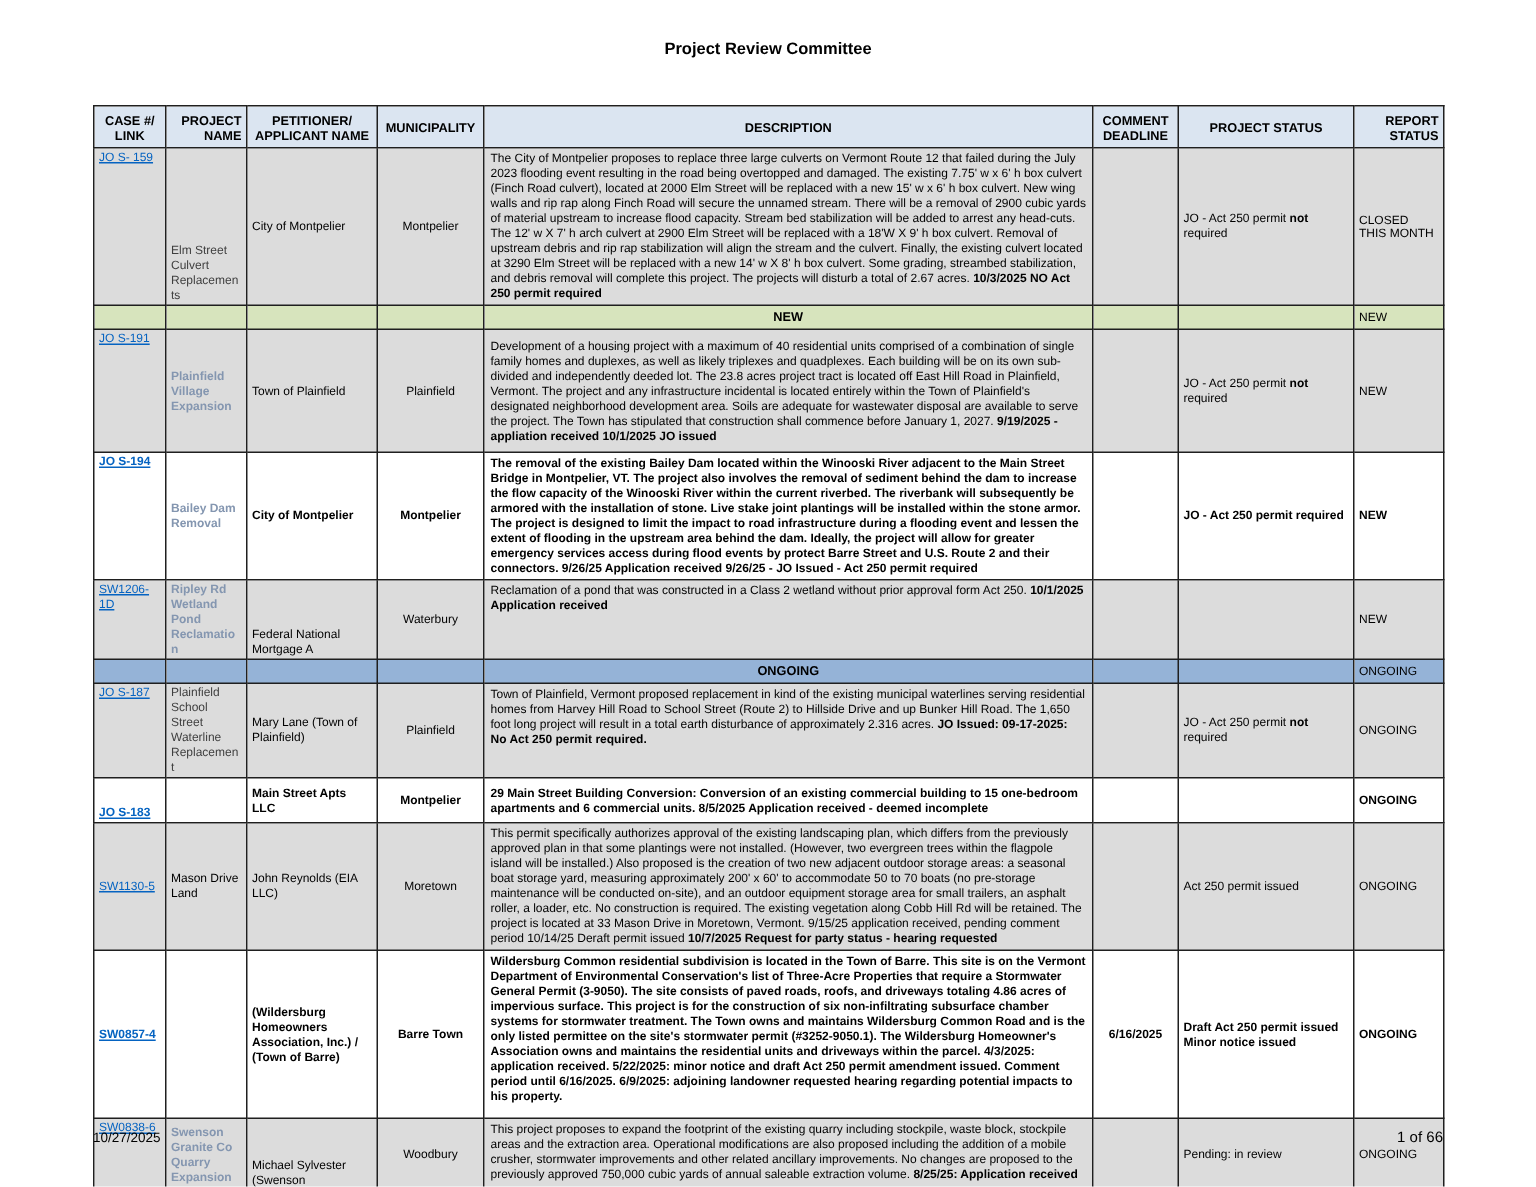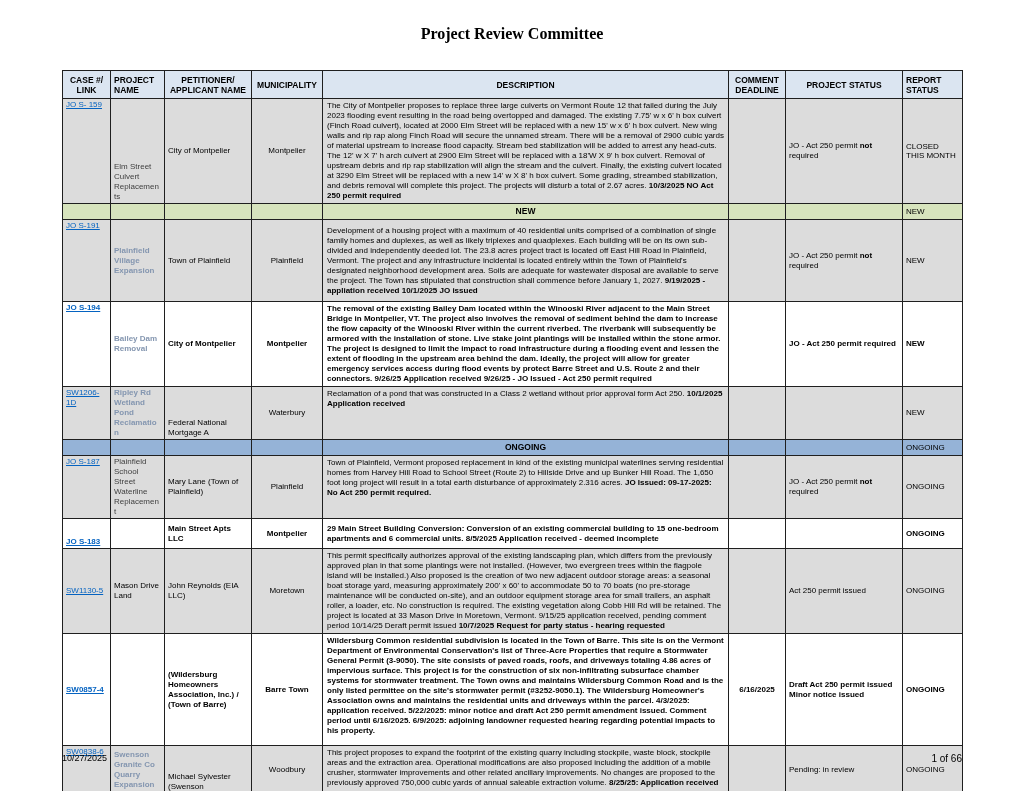--- a/index.html
+++ b/index.html
@@ -1,38 +1,38 @@
 <!DOCTYPE html>
 <html><head>
 <meta charset="utf-8">
 <style>
   html,body { margin:0; padding:0; background:#fff; }
   .page {
     position:relative; width:1024px; height:791px; background:#ffffff;
     font-family:"Liberation Sans", sans-serif; color:#000;
   }
   .title-block { position:absolute; top:26px; left:0; width:100%; text-align:center; }
-  .title-line { font-weight:bold; font-size:16px; line-height:15px;font-family:Liberation Serif, serif; }
+  .title-line { font-weight:bold; font-size:11px; line-height:15px; }
 
   table.cases {
     position:absolute; left:62px; top:70px; width:900px;
     border-collapse:collapse; table-layout:fixed;
     border:1.5px solid #1a1a1a;
     padding-left:12px;
   }
   td, th {
     border:1px solid #1f1f1f; padding:1px 3px;
     font-size:8px; line-height:10px; vertical-align:middle;
     overflow:hidden; word-wrap:break-word;
   }
   thead th {
     background:#dbe5f1; font-weight:bold; font-size:8.5px; line-height:10px;
     text-align:center; white-space:pre-line; height:25px;
   }
-  thead th.th-left { text-align:left; }
+  thead th.th-left { text-align:right; }
 
   .row-gray  td { background:#dcdcdc; }
   .row-white td { background:#ffffff; }
   .banner-new td { background:#d7e4bd; height:11px; }
   .banner-ongoing td { background:#95b3d7; height:11px; }
   tr.banner td.c-desc { text-align:center; font-weight:bold; font-size:8.5px; }
 
   .h-r0 { height:86px; } .h-r2 { height:82px; } .h-r3 { height:70px; }
   .h-r4 { height:31px;margin-left:19px; } .h-r6 { height:32px; } .h-r7 { height:30px; }
   .h-r8 { height:82px; } .h-r9 { height:112px; } .h-r10 { height:48px; }

